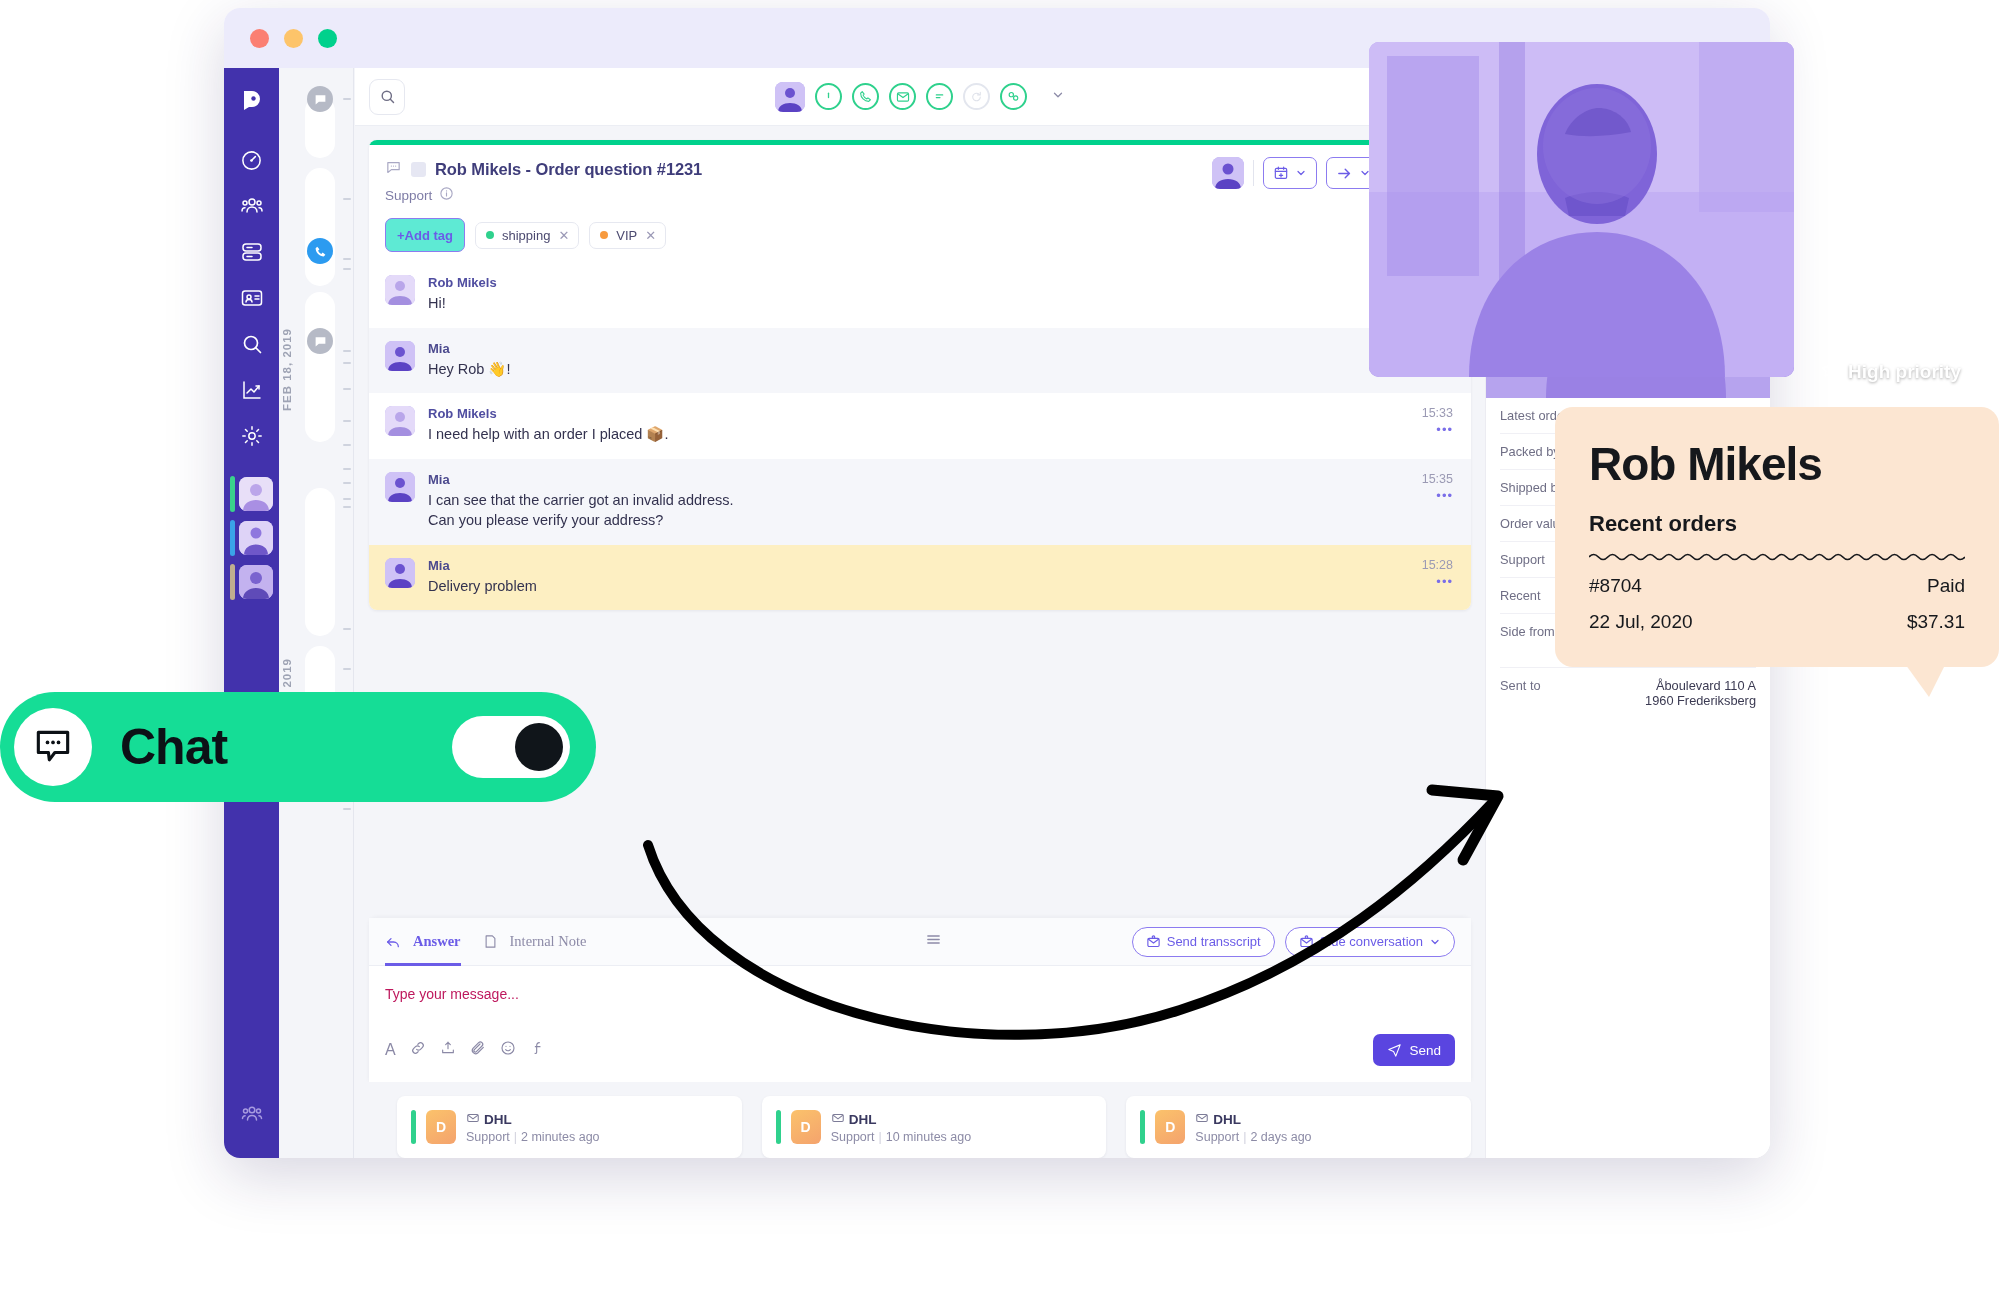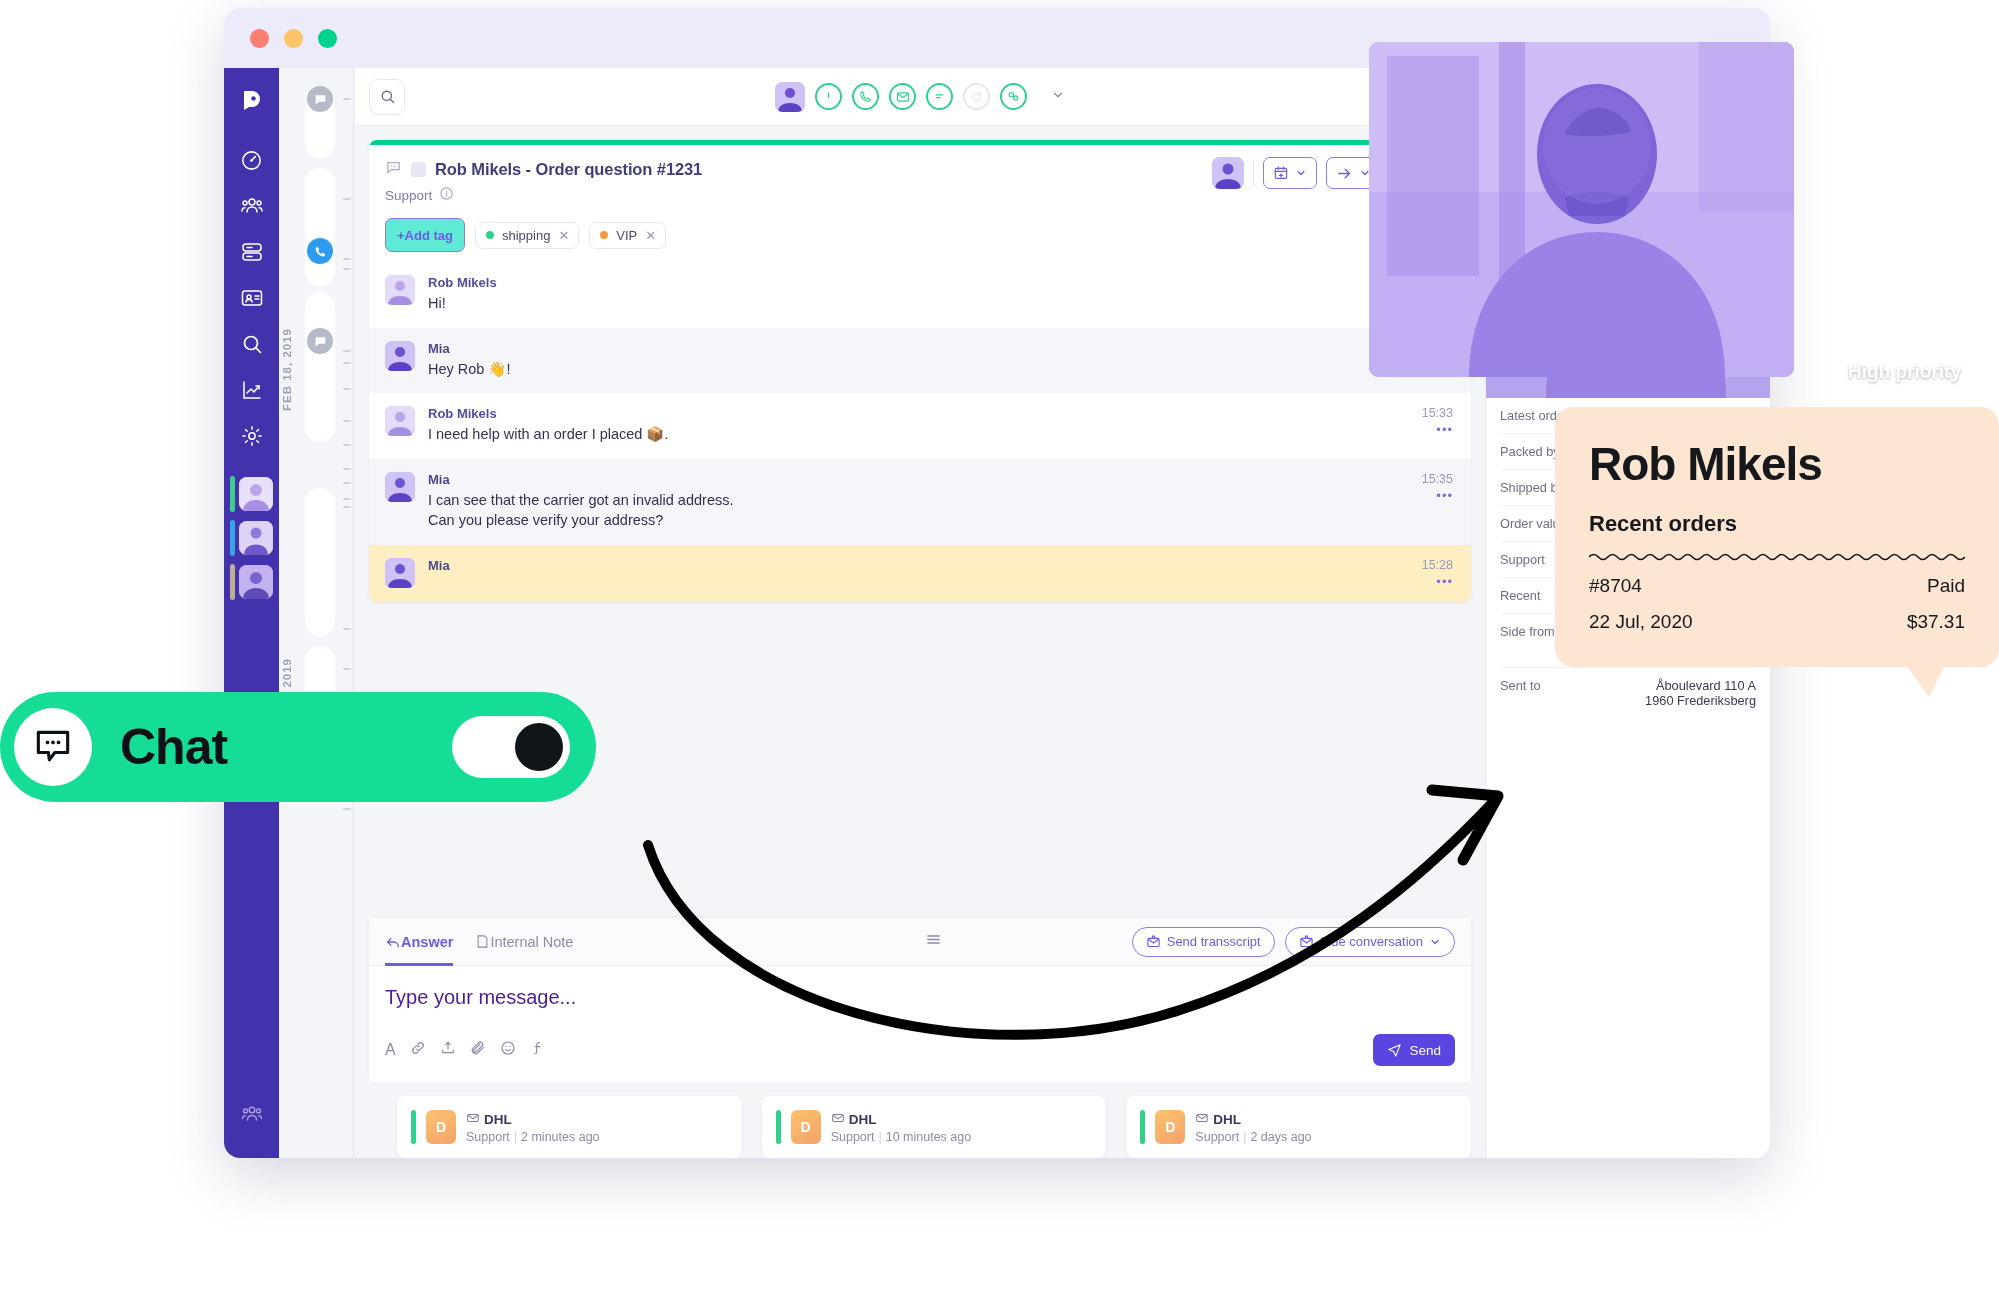--- a/index.html
+++ b/index.html
@@ -159,30 +159,30 @@
   .msg-meta { position: absolute; right: 18px; top: 13px; text-align: right; }
   .msg-time { font-size: 12.5px; color: #9b9ab4; }
   .msg-dots { font-size: 13px; color: #7a6ee8; margin-top: 2px; letter-spacing: 1px; }
 
   
   .composer { background: #fff; margin: 0 14px; border-radius: 8px 8px 0 0; box-shadow: 0 -1px 4px rgba(30,30,60,.05); }
   .comp-tabs {
     height: 48px; border-bottom: 1px solid #eceef4; display: flex; align-items: center;
     padding: 0 16px; gap: 22px; position: relative; background: #fafbfd;
   }
-  .comp-tab { display: flex; align-items: center; gap: 0; height: 48px; cursor: pointer;
-    font-size: 14.5px; color: #8d8ba8; position: relative; }
+  .comp-tab { display: flex; align-items: center; gap: 12px; height: 48px; cursor: pointer;
+    font-size: 14.5px; color: #8d8ba8; position: relative; font-family: Liberation Serif, serif; }
   .comp-tab.active { color: #6b5ce7; font-weight: 600; }
   .comp-tab.active::after {
     content: ''; position: absolute; left: 0; right: 0; bottom: 0; height: 3px; background: #6b5ce7;
   }
   .comp-right { position: absolute; right: 16px; display: flex; align-items: center; gap: 10px; }
   .hamburger { margin-right: 180px; cursor: pointer; color: #8d8ba8; }
   .comp-input { padding: 20px 16px 0 16px; min-height: 56px; }
-  .comp-placeholder { font-size: 20px; color: #4c1d95; }
+  .comp-placeholder { font-size: 14px; color: #be185d; }
   .comp-foot { display: flex; align-items: center; padding: 12px 16px 16px 16px; }
   .comp-tools { display: flex; align-items: center; gap: 14px; color: #8b89a6; }
   .comp-tools span { cursor: pointer; font-size: 16px; }
   .btn-send {
     margin-left: auto; background: #5a45e0; color: #fff; border-radius: 7px;
     height: 32px; padding: 0 14px; display: flex; align-items: center; gap: 7px;
     font-size: 13.5px; cursor: pointer;
   }
 
   
@@ -642,20 +642,21 @@
             </div>
 
             <div class="msg hl">
               <div class="msg-av"><svg width="30" height="30" viewBox="0 0 30 30">
                     <rect width="30" height="30" fill="#cfc2f6"></rect>
                     <circle cx="15" cy="11" r="5" fill="#6b52d0"></circle>
                     <path d="M3 30c0-6 5.4-9 12-9s12 3 12 9z" fill="#5b42c4"></path>
                   </svg></div>
               <div class="msg-body">
                 <div class="msg-name">Mia</div>
+                <div class="msg-text">Delivery problem</div>
               </div>
               <div class="msg-meta">
                 <div class="msg-time">15:28</div>
                 <div class="msg-dots">•••</div>
               </div>
             </div>
           </div>
         </div>
 
         <div class="composer">

